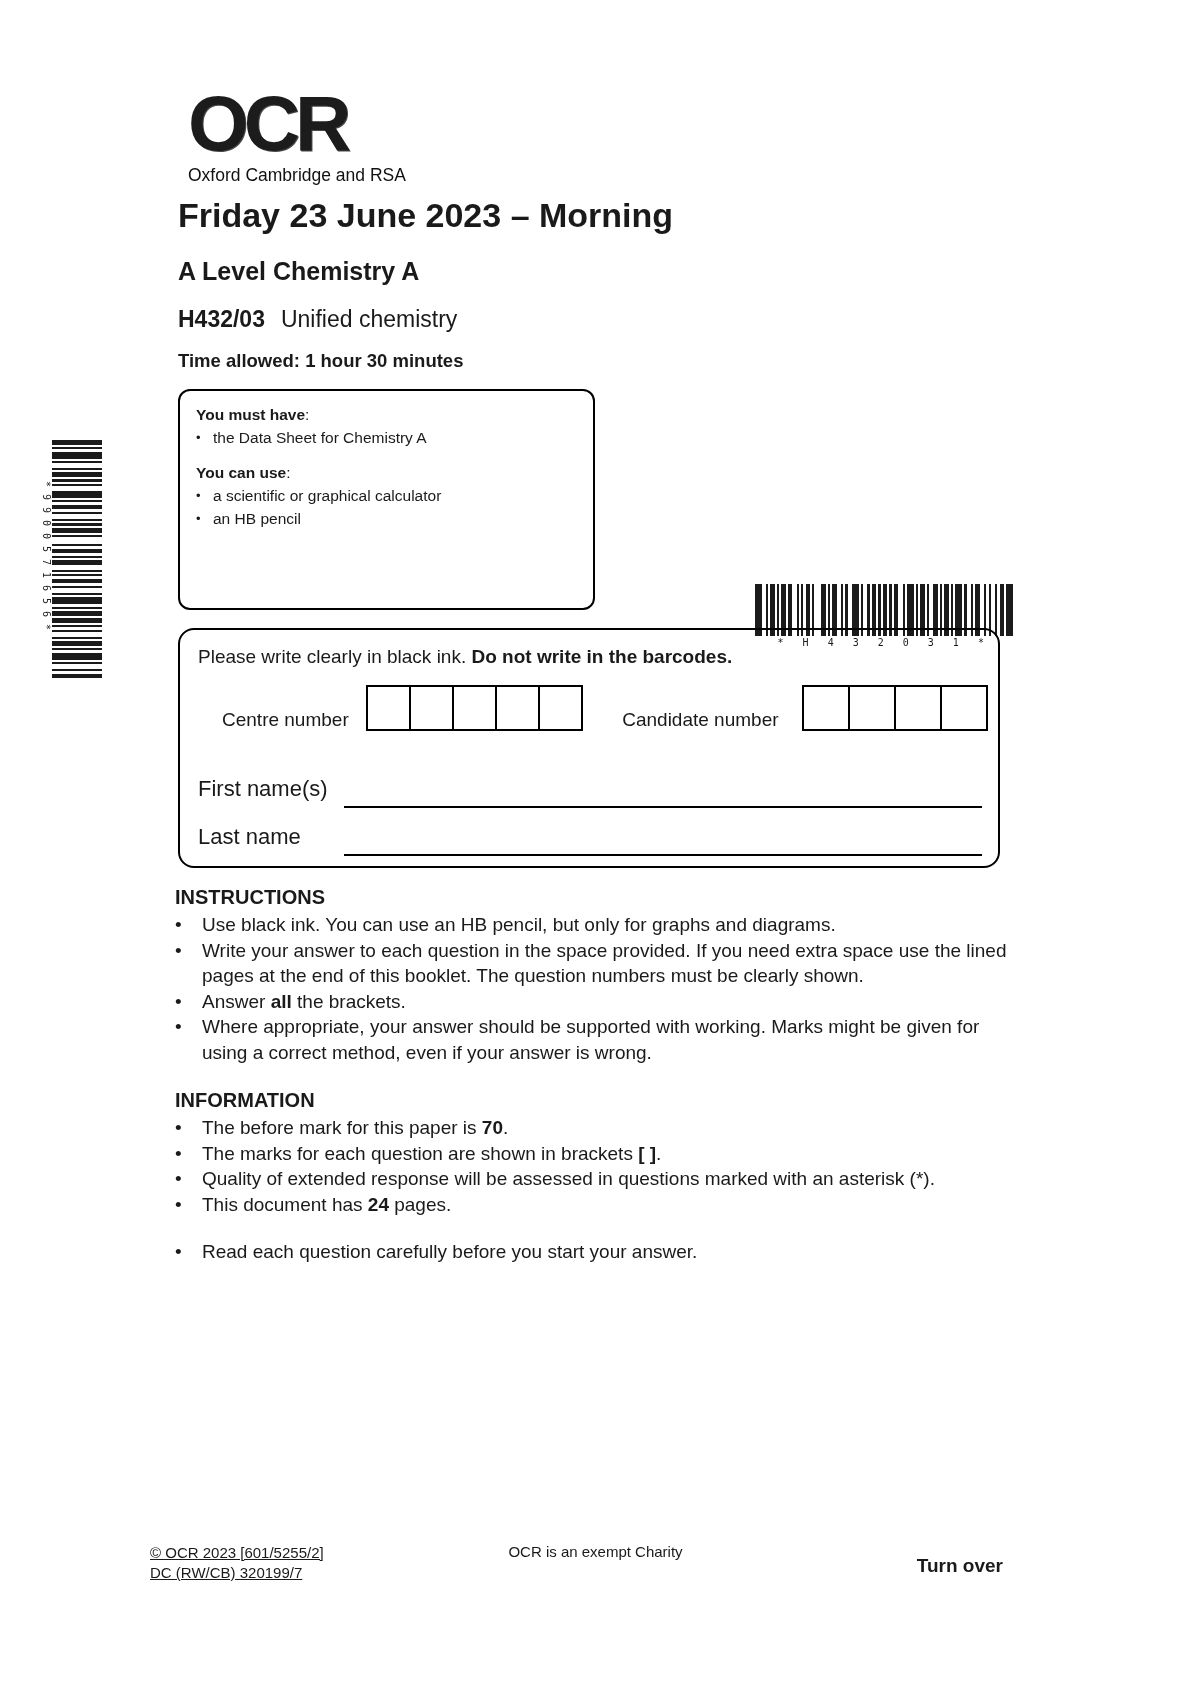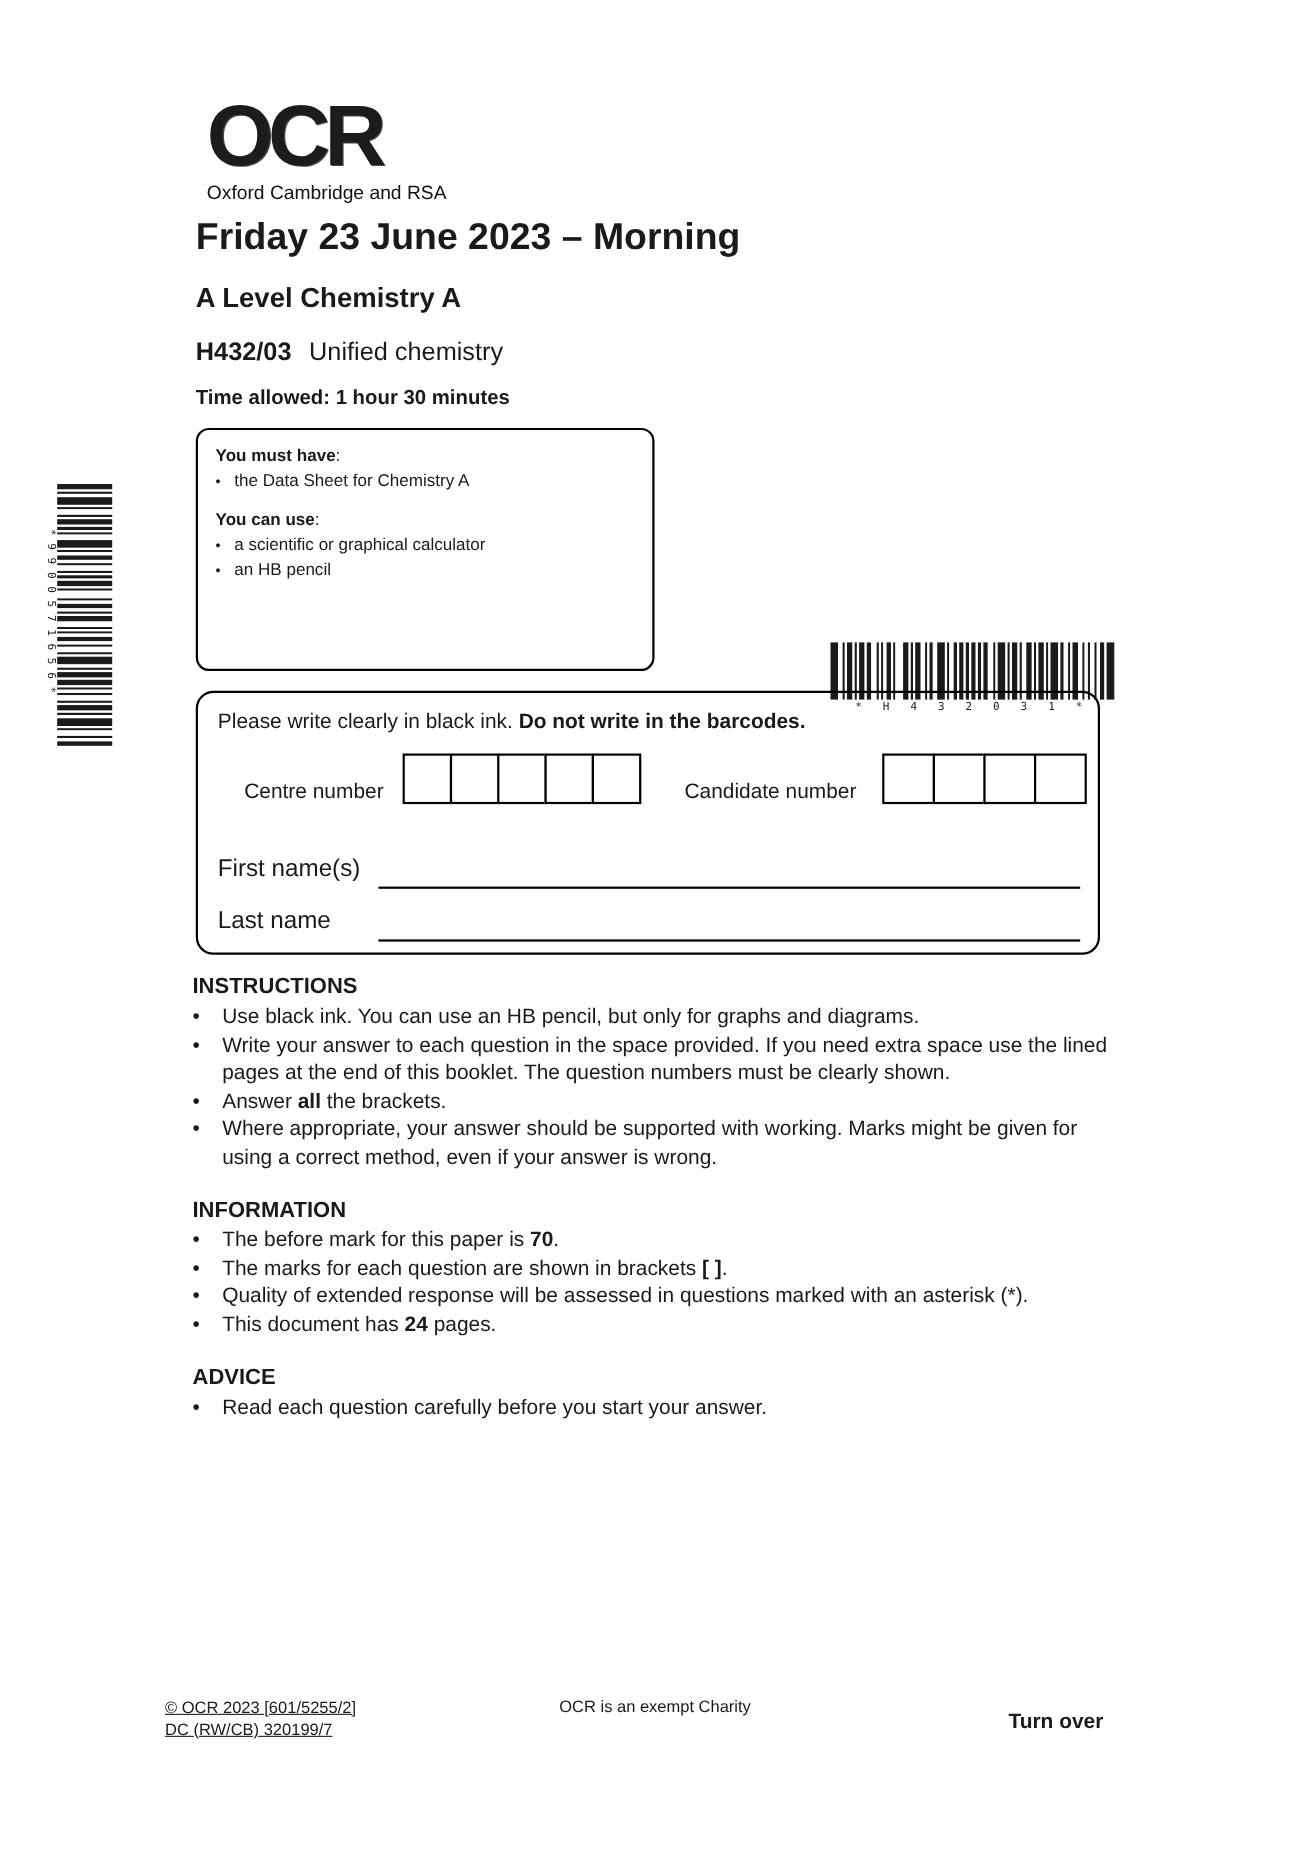--- a/index.html
+++ b/index.html
@@ -345,21 +345,20 @@
             <span class="bullet-glyph">•</span>
             <span class="bullet-text"><span>Quality of extended response will be assessed in questions marked with an asterisk (*).</span></span>
           </div>
           <div class="bullet-row">
             <span class="bullet-glyph">•</span>
             <span class="bullet-text"><span>This document has </span><span style="font-weight: bold; margin-top: 15px;">24</span><span> pages.</span></span>
           </div>
         </div>
     </div>
     <div class="section">
-      <div class="section-heading">ADVICE</div>
       <div>
           <div class="bullet-row">
             <span class="bullet-glyph">•</span>
             <span class="bullet-text"><span>Read each question carefully before you start your answer.</span></span>
           </div>
         </div>
     </div>
   </div>
 
   <div class="footer-left">

